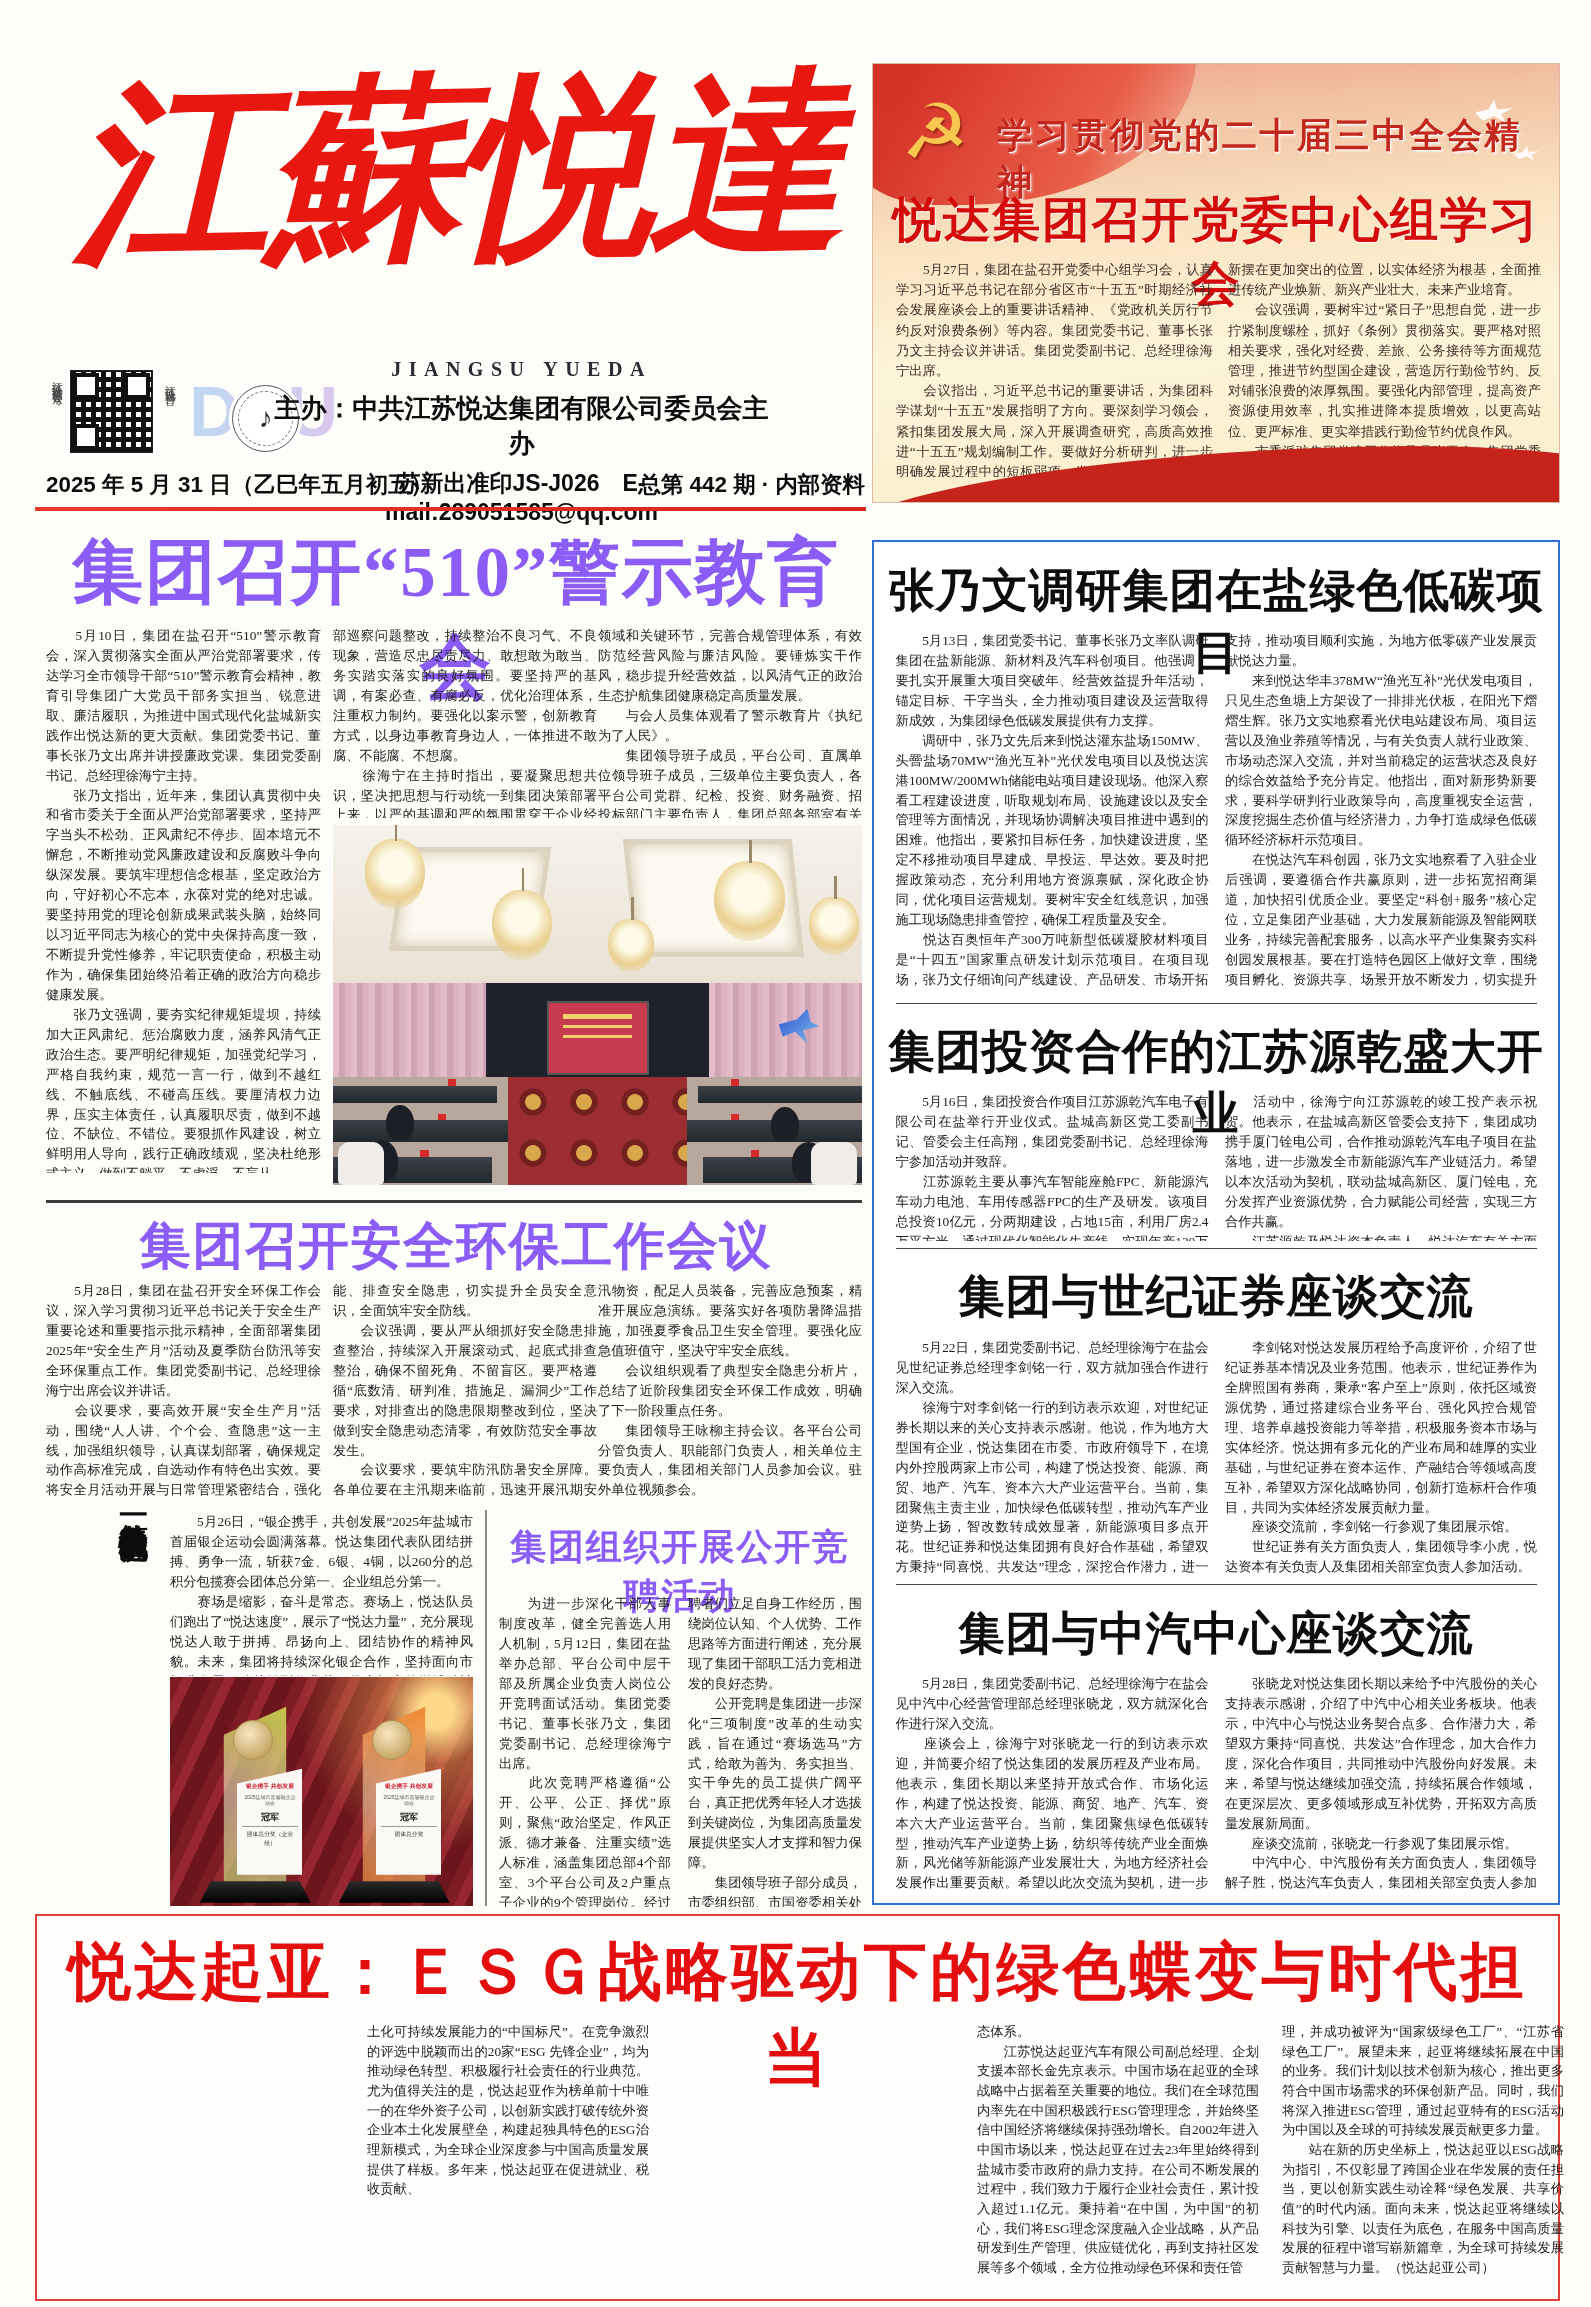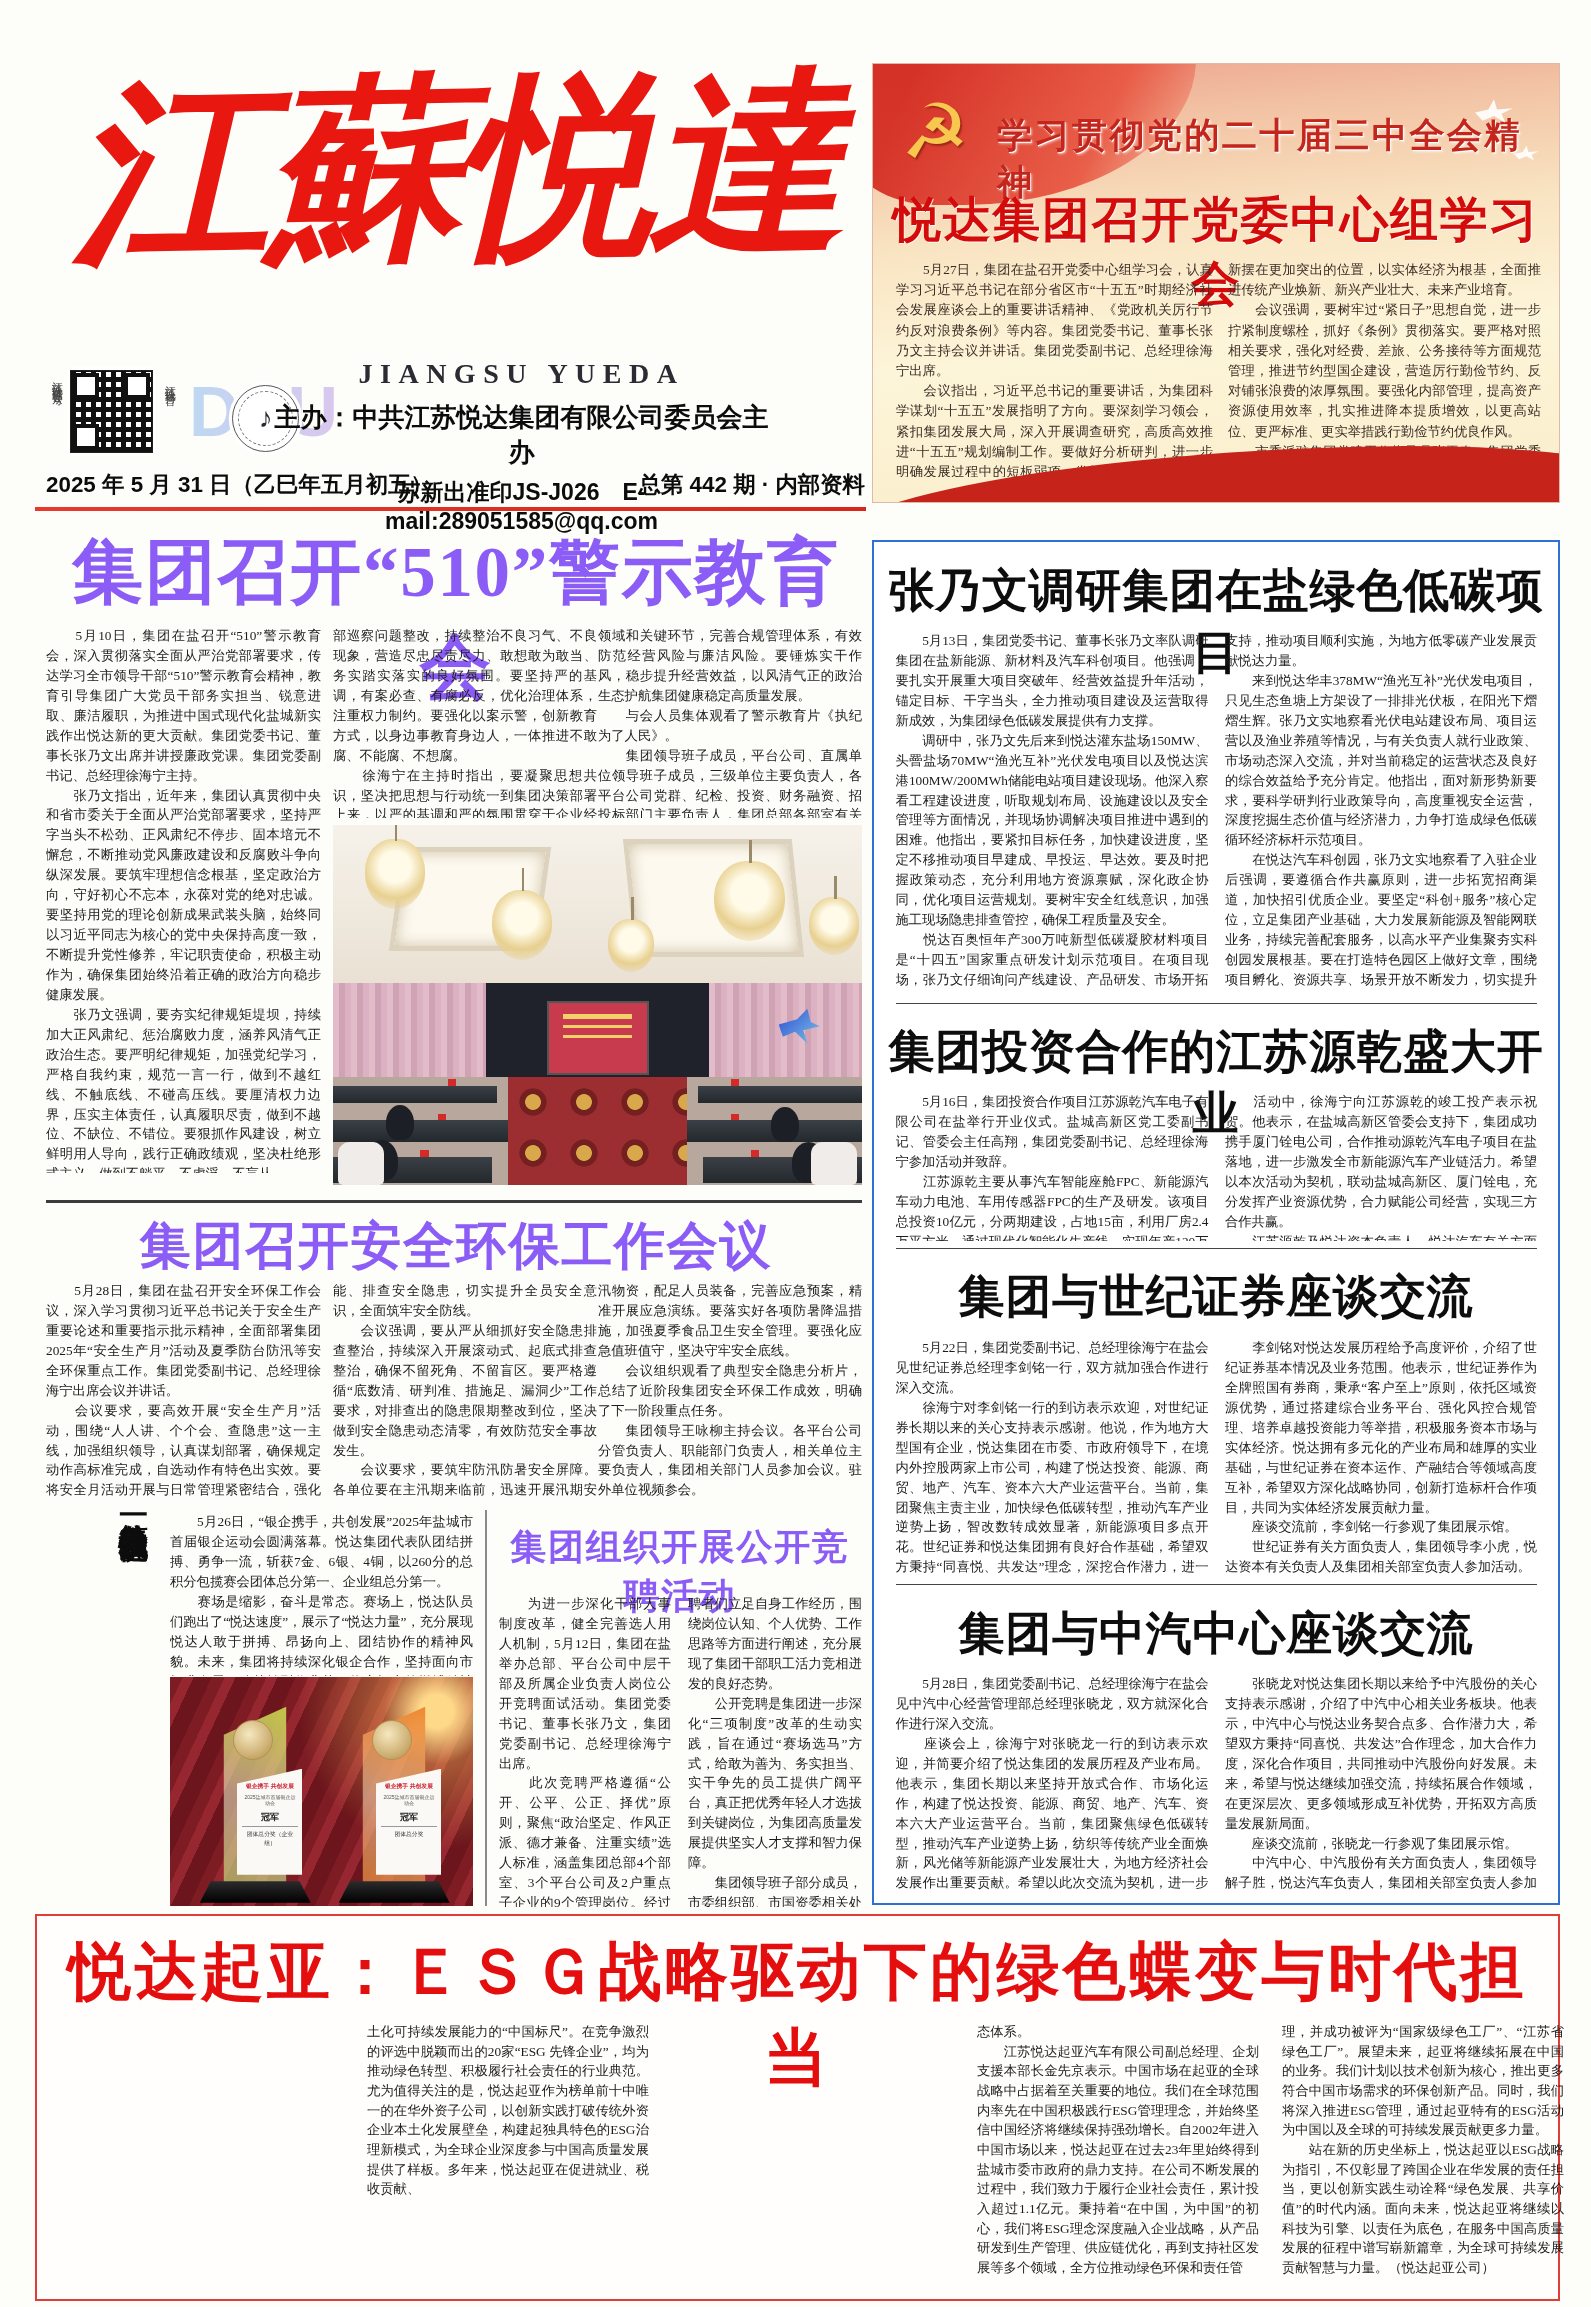--- a/index.html
+++ b/index.html
@@ -19,21 +19,21 @@
   .qr i.tl{left:1.7px;top:1.7px}.qr i.tr{right:1.7px;top:1.7px}.qr i.bl{left:1.7px;bottom:1.7px}
   .dou{left:189px;top:365px;width:157px;height:116px;}
   .dou .letters{position:absolute;left:0;top:6.6px;font-family:"Liberation Sans",sans-serif;font-weight:900;
       font-size:70px;background:linear-gradient(90deg,#bed8f1,#d9c7ee);-webkit-background-clip:text;
       background-clip:text;color:transparent;letter-spacing:-3.3px;}
   .dou .badge{position:absolute;left:43px;top:20px;width:65px;height:65px;border-radius:50%;
       background:#fff;border:1.7px solid #555;box-shadow:0 0 0 3.3px #fff;}
   .dou .badge:before{content:"";position:absolute;inset:5px;border-radius:50%;border:1.7px dashed #777;}
   .dou .note{position:absolute;left:50%;top:50%;transform:translate(-50%,-52%);font-size:28px;color:#2a2a33;}
   .pubinfo{left:273px;top:358px;width:497px;text-align:center;}
-  .eng{font-size:28px;font-weight:900;letter-spacing:7.5px;color:#2b2b34;}
+  .eng{font-size:20px;font-weight:900;letter-spacing:7.5px;color:#2b2b34;}
   .organizer{margin-top:10px;font-size:26px;font-weight:900;font-family:"Liberation Sans",sans-serif;color:#0c0c0c;}
   .license{margin-top:6.6px;font-size:23px;font-family:"Liberation Sans",sans-serif;color:#0c0c0c;font-weight:bold;}
   .daterow{left:46px;top:469px;width:819px;display:flex;justify-content:space-between;
       font-size:22.4px;font-weight:700;font-family:"Liberation Sans",sans-serif;color:#0c0c0c;}
   .redline{left:35px;top:507px;width:831px;height:4.1px;background:linear-gradient(90deg,#e63a2e,#d8261b);}
   
   .hl{font-weight:900;text-align:center;color:#8b5cf6;letter-spacing:1.7px;}
   .col{font-size:13.3px;line-height:1.5;text-align:justify;white-space:pre-wrap;overflow:hidden;color:#1c1c1c;}
   .rule{background:#3c3c3c;height:2.5px;}
   

